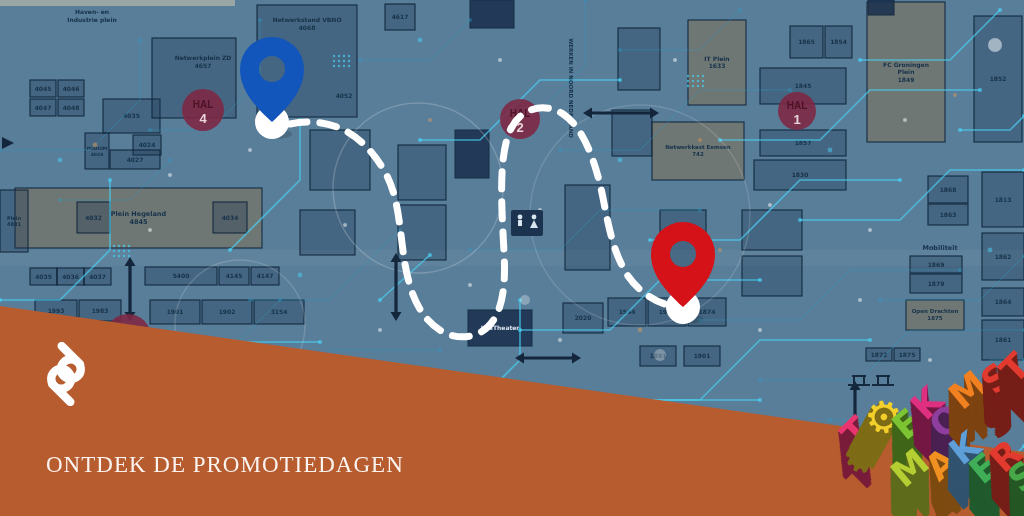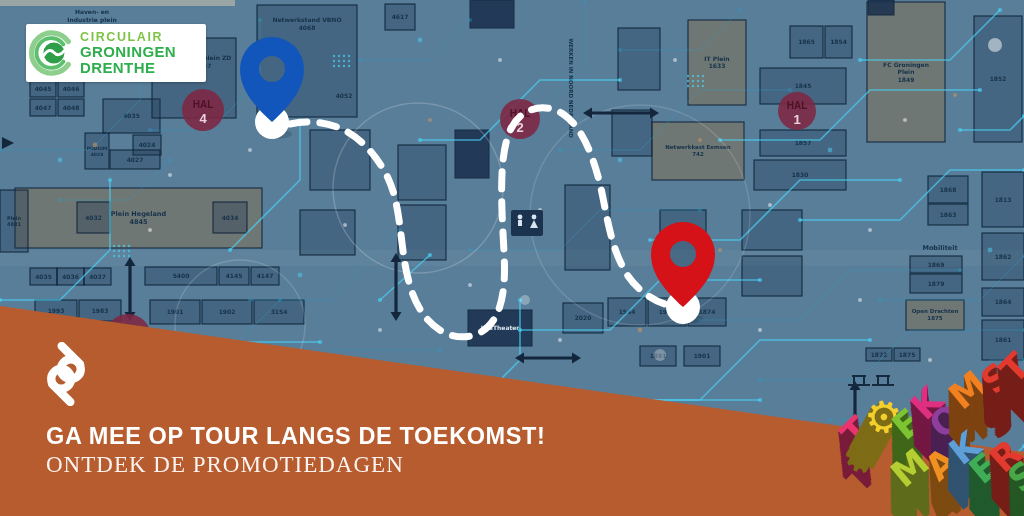--- a/index.html
+++ b/index.html
@@ -379,36 +379,22 @@
 
   <svg class="pd-logo" width="64" height="64" viewBox="-42 -42 84 84">
     <g transform="rotate(-45)" stroke="#ffffff" stroke-width="11" fill="none" stroke-linecap="round">
       <circle cx="-9" cy="0" r="13"></circle>
       <line x1="-22" y1="-4" x2="-22" y2="30"></line>
       <circle cx="9" cy="0" r="13"></circle>
       <line x1="22" y1="4" x2="22" y2="-30"></line>
     </g>
   </svg>
 
-  <div class="headline">GA MEE OP TOUR LANGS DE TOEKOMST!</div>
   <div class="subline">ONTDEK DE PROMOTIEDAGEN</div>
 
-  <div class="logo-card">
-    <svg width="46" height="46" viewBox="0 0 48 48">
-      <path d="M42 12 A 21 21 0 1 0 42 36" stroke="#8ecf8e" stroke-width="5.5" fill="none" stroke-linecap="round"></path>
-      <path d="M37 15 A 15.5 15.5 0 1 0 37 33" stroke="#5bbf6b" stroke-width="4" fill="none" stroke-linecap="round"></path>
-      <circle cx="27" cy="24" r="11" fill="#2f9e49"></circle>
-      <path d="M16 27 q6 -9 11 -3.5 q5 5.5 11 -2" stroke="#ffffff" stroke-width="3" fill="none" stroke-linecap="round"></path>
-    </svg>
-    <div class="txt">
-      <span class="logo-line1">CIRCULAIR</span>
-      <span class="logo-line2">GRONINGEN</span>
-      <span class="logo-line3">DRENTHE</span>
-    </div>
-  </div>
 
   <div id="letters">
       <span style="left: 856px; top: 432px; font-size: 36px; color: rgb(232, 53, 111); transform: translate(-50%, -50%) rotate(-45deg); text-shadow: rgb(121, 28, 58) -1.3px 1.6px 0px, rgb(121, 28, 58) -2.6px 3.2px 0px, rgb(121, 28, 58) -3.9px 4.8px 0px, rgb(121, 28, 58) -5.2px 6.4px 0px, rgb(121, 28, 58) -6.5px 8px 0px, rgb(121, 28, 58) -7.8px 9.6px 0px, rgb(121, 28, 58) -9.1px 11.2px 0px, rgb(121, 28, 58) -10.4px 12.8px 0px, rgb(121, 28, 58) -11.7px 14.4px 0px, rgb(121, 28, 58) -13px 16px 0px, rgb(121, 28, 58) -14.3px 17.6px 0px, rgb(121, 28, 58) -15.6px 19.2px 0px, rgb(121, 28, 58) -16.9px 20.8px 0px, rgb(121, 28, 58) -18.2px 22.4px 0px, rgb(121, 28, 58) -19.5px 24px 0px, rgb(121, 28, 58) -20.8px 25.6px 0px, rgb(121, 28, 58) -22.1px 27.2px 0px, rgb(121, 28, 58) -23.4px 28.8px 0px, rgb(121, 28, 58) -24.7px 30.4px 0px, rgb(121, 28, 58) -26px 32px 0px, rgb(121, 28, 58) -27.3px 33.6px 0px, rgb(121, 28, 58) -28.6px 35.2px 0px;">T</span>
       <span style="left: 884px; top: 417px; font-size: 44px; color: rgb(242, 207, 42); transform: translate(-50%, -50%) rotate(-10deg); text-shadow: rgb(126, 108, 22) -1.3px 1.6px 0px, rgb(126, 108, 22) -2.6px 3.2px 0px, rgb(126, 108, 22) -3.9px 4.8px 0px, rgb(126, 108, 22) -5.2px 6.4px 0px, rgb(126, 108, 22) -6.5px 8px 0px, rgb(126, 108, 22) -7.8px 9.6px 0px, rgb(126, 108, 22) -9.1px 11.2px 0px, rgb(126, 108, 22) -10.4px 12.8px 0px, rgb(126, 108, 22) -11.7px 14.4px 0px, rgb(126, 108, 22) -13px 16px 0px, rgb(126, 108, 22) -14.3px 17.6px 0px, rgb(126, 108, 22) -15.6px 19.2px 0px, rgb(126, 108, 22) -16.9px 20.8px 0px, rgb(126, 108, 22) -18.2px 22.4px 0px, rgb(126, 108, 22) -19.5px 24px 0px, rgb(126, 108, 22) -20.8px 25.6px 0px, rgb(126, 108, 22) -22.1px 27.2px 0px, rgb(126, 108, 22) -23.4px 28.8px 0px, rgb(126, 108, 22) -24.7px 30.4px 0px, rgb(126, 108, 22) -26px 32px 0px, rgb(126, 108, 22) -27.3px 33.6px 0px, rgb(126, 108, 22) -28.6px 35.2px 0px;">⚙</span>
       <span style="left: 907px; top: 424px; font-size: 36px; color: rgb(124, 196, 49); transform: translate(-50%, -50%) rotate(-40deg); text-shadow: rgb(64, 102, 25) -1.3px 1.6px 0px, rgb(64, 102, 25) -2.6px 3.2px 0px, rgb(64, 102, 25) -3.9px 4.8px 0px, rgb(64, 102, 25) -5.2px 6.4px 0px, rgb(64, 102, 25) -6.5px 8px 0px, rgb(64, 102, 25) -7.8px 9.6px 0px, rgb(64, 102, 25) -9.1px 11.2px 0px, rgb(64, 102, 25) -10.4px 12.8px 0px, rgb(64, 102, 25) -11.7px 14.4px 0px, rgb(64, 102, 25) -13px 16px 0px, rgb(64, 102, 25) -14.3px 17.6px 0px, rgb(64, 102, 25) -15.6px 19.2px 0px, rgb(64, 102, 25) -16.9px 20.8px 0px, rgb(64, 102, 25) -18.2px 22.4px 0px, rgb(64, 102, 25) -19.5px 24px 0px, rgb(64, 102, 25) -20.8px 25.6px 0px, rgb(64, 102, 25) -22.1px 27.2px 0px, rgb(64, 102, 25) -23.4px 28.8px 0px, rgb(64, 102, 25) -24.7px 30.4px 0px, rgb(64, 102, 25) -26px 32px 0px, rgb(64, 102, 25) -27.3px 33.6px 0px, rgb(64, 102, 25) -28.6px 35.2px 0px;">E</span>
       <span style="left: 927px; top: 403px; font-size: 36px; color: rgb(223, 47, 128); transform: translate(-50%, -50%) rotate(-44deg); text-shadow: rgb(116, 24, 67) -1.3px 1.6px 0px, rgb(116, 24, 67) -2.6px 3.2px 0px, rgb(116, 24, 67) -3.9px 4.8px 0px, rgb(116, 24, 67) -5.2px 6.4px 0px, rgb(116, 24, 67) -6.5px 8px 0px, rgb(116, 24, 67) -7.8px 9.6px 0px, rgb(116, 24, 67) -9.1px 11.2px 0px, rgb(116, 24, 67) -10.4px 12.8px 0px, rgb(116, 24, 67) -11.7px 14.4px 0px, rgb(116, 24, 67) -13px 16px 0px, rgb(116, 24, 67) -14.3px 17.6px 0px, rgb(116, 24, 67) -15.6px 19.2px 0px, rgb(116, 24, 67) -16.9px 20.8px 0px, rgb(116, 24, 67) -18.2px 22.4px 0px, rgb(116, 24, 67) -19.5px 24px 0px, rgb(116, 24, 67) -20.8px 25.6px 0px, rgb(116, 24, 67) -22.1px 27.2px 0px, rgb(116, 24, 67) -23.4px 28.8px 0px, rgb(116, 24, 67) -24.7px 30.4px 0px, rgb(116, 24, 67) -26px 32px 0px, rgb(116, 24, 67) -27.3px 33.6px 0px, rgb(116, 24, 67) -28.6px 35.2px 0px;">K</span>
       <span style="left: 946px; top: 421px; font-size: 36px; color: rgb(142, 63, 158); transform: translate(-50%, -50%) rotate(-38deg); text-shadow: rgb(74, 33, 82) -1.3px 1.6px 0px, rgb(74, 33, 82) -2.6px 3.2px 0px, rgb(74, 33, 82) -3.9px 4.8px 0px, rgb(74, 33, 82) -5.2px 6.4px 0px, rgb(74, 33, 82) -6.5px 8px 0px, rgb(74, 33, 82) -7.8px 9.6px 0px, rgb(74, 33, 82) -9.1px 11.2px 0px, rgb(74, 33, 82) -10.4px 12.8px 0px, rgb(74, 33, 82) -11.7px 14.4px 0px, rgb(74, 33, 82) -13px 16px 0px, rgb(74, 33, 82) -14.3px 17.6px 0px, rgb(74, 33, 82) -15.6px 19.2px 0px, rgb(74, 33, 82) -16.9px 20.8px 0px, rgb(74, 33, 82) -18.2px 22.4px 0px, rgb(74, 33, 82) -19.5px 24px 0px, rgb(74, 33, 82) -20.8px 25.6px 0px, rgb(74, 33, 82) -22.1px 27.2px 0px, rgb(74, 33, 82) -23.4px 28.8px 0px, rgb(74, 33, 82) -24.7px 30.4px 0px, rgb(74, 33, 82) -26px 32px 0px, rgb(74, 33, 82) -27.3px 33.6px 0px, rgb(74, 33, 82) -28.6px 35.2px 0px;">O</span>
       <span style="left: 968px; top: 390px; font-size: 36px; color: rgb(240, 128, 32); transform: translate(-50%, -50%) rotate(-40deg); text-shadow: rgb(125, 67, 17) -1.3px 1.6px 0px, rgb(125, 67, 17) -2.6px 3.2px 0px, rgb(125, 67, 17) -3.9px 4.8px 0px, rgb(125, 67, 17) -5.2px 6.4px 0px, rgb(125, 67, 17) -6.5px 8px 0px, rgb(125, 67, 17) -7.8px 9.6px 0px, rgb(125, 67, 17) -9.1px 11.2px 0px, rgb(125, 67, 17) -10.4px 12.8px 0px, rgb(125, 67, 17) -11.7px 14.4px 0px, rgb(125, 67, 17) -13px 16px 0px, rgb(125, 67, 17) -14.3px 17.6px 0px, rgb(125, 67, 17) -15.6px 19.2px 0px, rgb(125, 67, 17) -16.9px 20.8px 0px, rgb(125, 67, 17) -18.2px 22.4px 0px, rgb(125, 67, 17) -19.5px 24px 0px, rgb(125, 67, 17) -20.8px 25.6px 0px, rgb(125, 67, 17) -22.1px 27.2px 0px, rgb(125, 67, 17) -23.4px 28.8px 0px, rgb(125, 67, 17) -24.7px 30.4px 0px, rgb(125, 67, 17) -26px 32px 0px, rgb(125, 67, 17) -27.3px 33.6px 0px, rgb(125, 67, 17) -28.6px 35.2px 0px;">M</span>
       <span style="left: 996px; top: 378px; font-size: 36px; color: rgb(226, 58, 46); transform: translate(-50%, -50%) rotate(-42deg); text-shadow: rgb(118, 30, 24) -1.3px 1.6px 0px, rgb(118, 30, 24) -2.6px 3.2px 0px, rgb(118, 30, 24) -3.9px 4.8px 0px, rgb(118, 30, 24) -5.2px 6.4px 0px, rgb(118, 30, 24) -6.5px 8px 0px, rgb(118, 30, 24) -7.8px 9.6px 0px, rgb(118, 30, 24) -9.1px 11.2px 0px, rgb(118, 30, 24) -10.4px 12.8px 0px, rgb(118, 30, 24) -11.7px 14.4px 0px, rgb(118, 30, 24) -13px 16px 0px, rgb(118, 30, 24) -14.3px 17.6px 0px, rgb(118, 30, 24) -15.6px 19.2px 0px, rgb(118, 30, 24) -16.9px 20.8px 0px, rgb(118, 30, 24) -18.2px 22.4px 0px, rgb(118, 30, 24) -19.5px 24px 0px, rgb(118, 30, 24) -20.8px 25.6px 0px, rgb(118, 30, 24) -22.1px 27.2px 0px, rgb(118, 30, 24) -23.4px 28.8px 0px, rgb(118, 30, 24) -24.7px 30.4px 0px, rgb(118, 30, 24) -26px 32px 0px, rgb(118, 30, 24) -27.3px 33.6px 0px, rgb(118, 30, 24) -28.6px 35.2px 0px;">S</span>
       <span style="left: 1015px; top: 368px; font-size: 36px; color: rgb(226, 58, 46); transform: translate(-50%, -50%) rotate(-45deg); text-shadow: rgb(118, 30, 24) -1.3px 1.6px 0px, rgb(118, 30, 24) -2.6px 3.2px 0px, rgb(118, 30, 24) -3.9px 4.8px 0px, rgb(118, 30, 24) -5.2px 6.4px 0px, rgb(118, 30, 24) -6.5px 8px 0px, rgb(118, 30, 24) -7.8px 9.6px 0px, rgb(118, 30, 24) -9.1px 11.2px 0px, rgb(118, 30, 24) -10.4px 12.8px 0px, rgb(118, 30, 24) -11.7px 14.4px 0px, rgb(118, 30, 24) -13px 16px 0px, rgb(118, 30, 24) -14.3px 17.6px 0px, rgb(118, 30, 24) -15.6px 19.2px 0px, rgb(118, 30, 24) -16.9px 20.8px 0px, rgb(118, 30, 24) -18.2px 22.4px 0px, rgb(118, 30, 24) -19.5px 24px 0px, rgb(118, 30, 24) -20.8px 25.6px 0px, rgb(118, 30, 24) -22.1px 27.2px 0px, rgb(118, 30, 24) -23.4px 28.8px 0px, rgb(118, 30, 24) -24.7px 30.4px 0px, rgb(118, 30, 24) -26px 32px 0px, rgb(118, 30, 24) -27.3px 33.6px 0px, rgb(118, 30, 24) -28.6px 35.2px 0px;">T</span>

